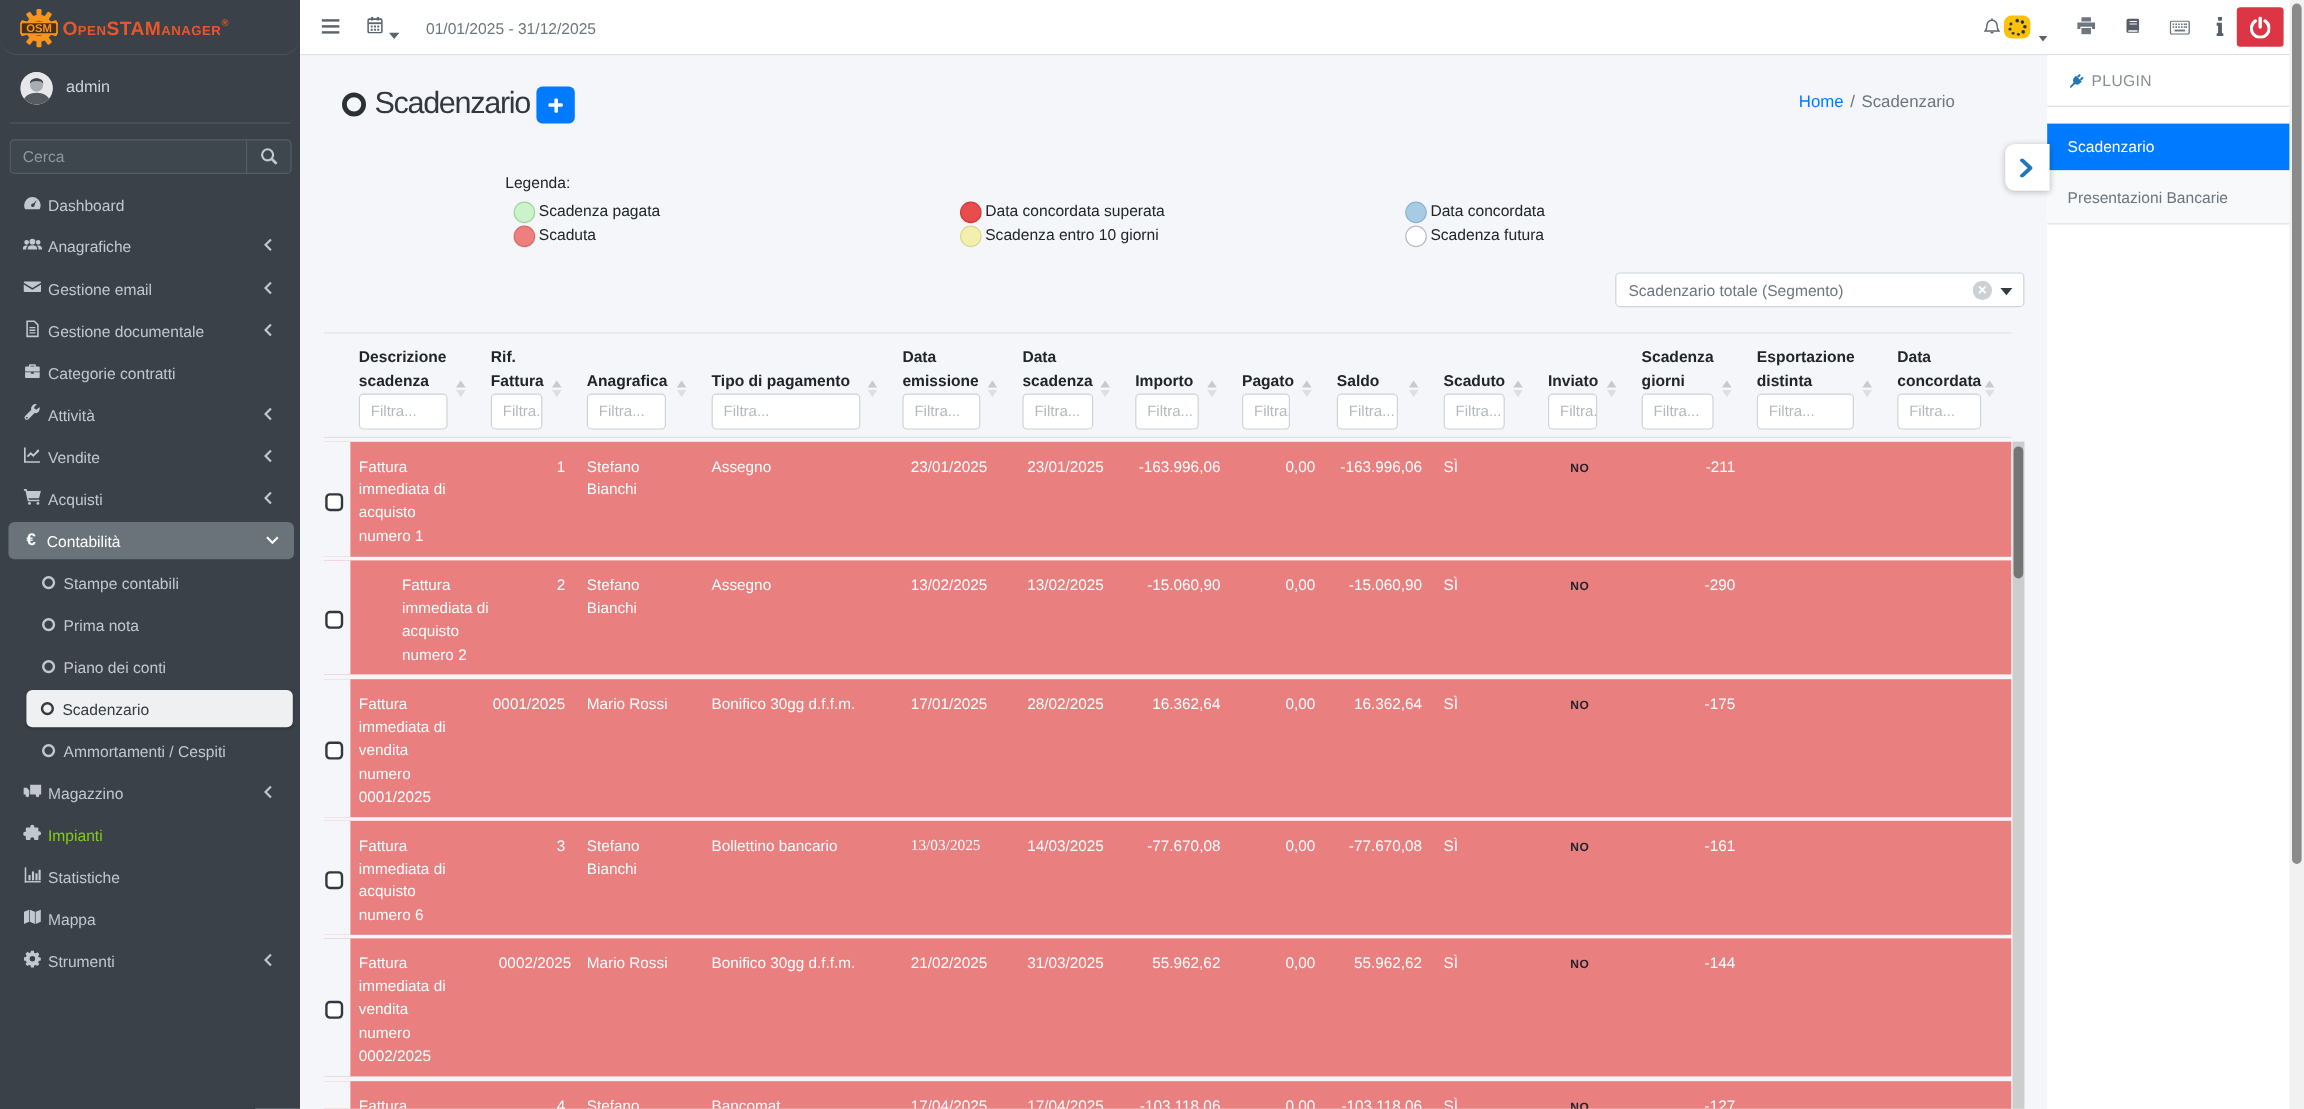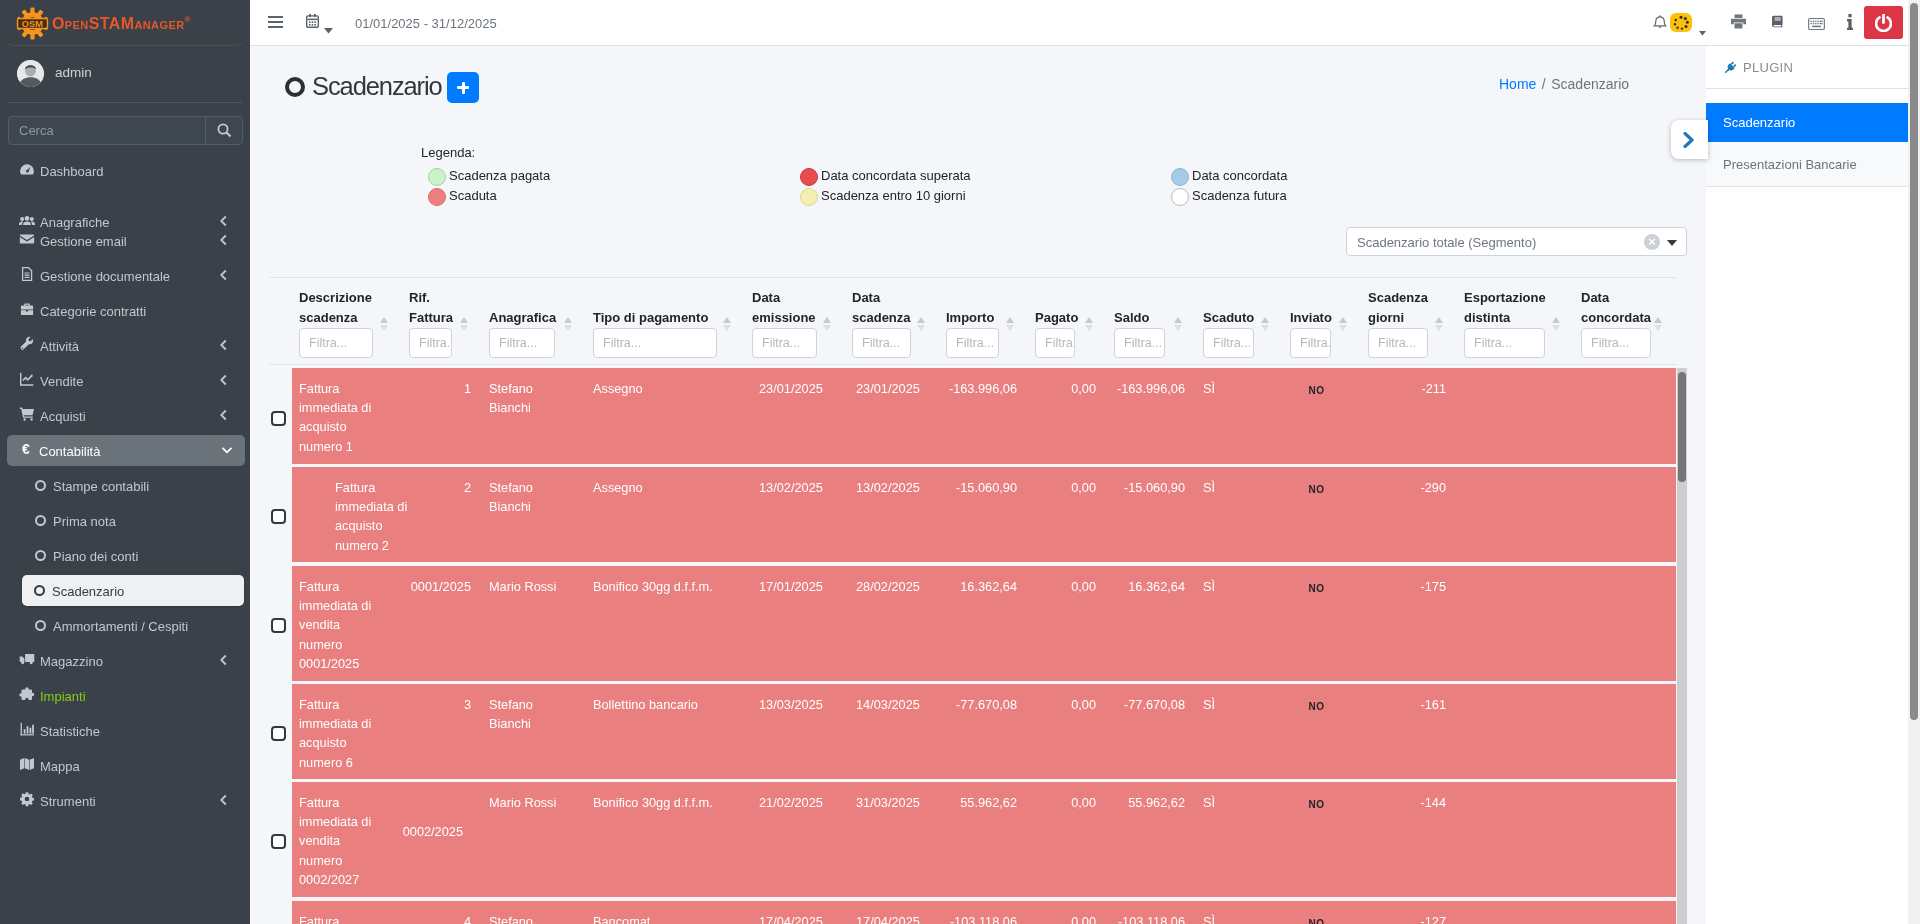--- a/index.html
+++ b/index.html
@@ -135,21 +135,21 @@
       </span>
     </div>
   <div id="menu">
       <div class="mi" style="top:156.5px;">
         <span class="ic"><svg viewBox="0 0 16 16" width="16" height="16">
             <path fill="#c2c7d0" d="M8 3.2A6.9 6.9 0 0 0 1.1 10c0 1.25.33 2.4.9 3.4h12a6.9 6.9 0 0 0 .9-3.4A6.9 6.9 0 0 0 8 3.2z"></path>
             <path fill="#3b4148" d="m11.6 5.6-3 3.1a1.45 1.45 0 1 0 1.2 1.2l1.8-4.3z"></path>
           </svg></span>
         <span class="tx" style="color:#c2c7d0">Dashboard</span>
       </div>
-<div class="mi" style="top:208px;">
+<div class="mi" style="top:191px;">
         <span class="ic"><svg viewBox="0 0 16 16" width="16" height="16">
             <path fill="#c2c7d0" d="M8 4a2.4 2.4 0 1 1 0 4.8A2.4 2.4 0 0 1 8 4zM3.2 4.9a2 2 0 1 1 0 4 2 2 0 0 1 0-4zm9.6 0a2 2 0 1 1 0 4 2 2 0 0 1 0-4zM8 9.4c2.1 0 3.9 1.1 3.9 2.5v1.1H4.1v-1.1c0-1.4 1.8-2.5 3.9-2.5zM2.9 9.6c.5 0 .9.1 1.3.2-.8.7-1.3 1.5-1.3 2.4v.8H0v-1.1c0-1.3 1.3-2.3 2.9-2.3zm10.2 0c1.6 0 2.9 1 2.9 2.3V13h-2.9v-.8c0-.9-.5-1.7-1.3-2.4.4-.1.8-.2 1.3-.2z"></path>
           </svg></span>
         <span class="tx" style="color:#c2c7d0">Anagrafiche</span>
         <span class="ch"><svg viewBox="0 0 12 12" width="12" height="12">
             <path fill="none" stroke="#c2c7d0" stroke-width="1.8" d="M7.8 1.5 3.3 6l4.5 4.5"></path>
           </svg></span>
       </div>
 <div class="mi" style="top:226.5px;">
         <span class="ic"><svg viewBox="0 0 16 16" width="16" height="16">
@@ -502,34 +502,34 @@
 <div class="cell no" style="left:1013px;width:78px;">NO</div>
 <div class="cell r" style="left:1091px;width:96px;">-175</div>
         </div>
 <div class="row" style="top:316px;height:95px;">
           <div class="cbcol"></div>
 <div class="cb" style="top:42.0px;"></div>
 <div class="cell" style="left:22px;width:110px;padding-right:23px;">Fattura immediata di acquisto numero 6</div>
 <div class="cell r" style="left:132px;width:80px;">3</div>
 <div class="cell" style="left:212px;width:104px;padding-right:25px;">Stefano Bianchi</div>
 <div class="cell" style="left:316px;width:159px;">Bollettino bancario</div>
-<div class="cell" style="left:475px;width:100px;padding-left:14px;">13/03/2025</div>
+<div class="cell" style="left:475px;width:100px;padding-left:14px;font-family:Liberation Serif, serif;">13/03/2025</div>
 <div class="cell" style="left:575px;width:94px;padding-left:11px;">14/03/2025</div>
 <div class="cell r" style="left:669px;width:89px;">-77.670,08</div>
 <div class="cell r" style="left:758px;width:79px;">0,00</div>
 <div class="cell r" style="left:837px;width:89px;">-77.670,08</div>
 <div class="cell" style="left:926px;width:87px;">SÌ</div>
 <div class="cell no" style="left:1013px;width:78px;">NO</div>
 <div class="cell r" style="left:1091px;width:96px;">-161</div>
         </div>
 <div class="row" style="top:414px;height:115px;">
           <div class="cbcol"></div>
 <div class="cb" style="top:52.0px;"></div>
-<div class="cell" style="left:22px;width:110px;padding-right:23px;">Fattura immediata di vendita numero 0002/2027</div>
-<div class="cell r" style="left:124px;width:80px;margin-top:29px;">0002/2025</div>
+<div class="cell" style="left:22px;width:110px;padding-right:23px;">Fattura immediata di vendita numero 0002/2025</div>
+<div class="cell r" style="left:137px;width:80px;">0002/2025</div>
 <div class="cell" style="left:212px;width:104px;padding-right:25px;">Mario Rossi</div>
 <div class="cell" style="left:316px;width:159px;">Bonifico 30gg d.f.f.m.</div>
 <div class="cell" style="left:475px;width:100px;padding-left:14px;">21/02/2025</div>
 <div class="cell" style="left:575px;width:94px;padding-left:11px;">31/03/2025</div>
 <div class="cell r" style="left:669px;width:89px;">55.962,62</div>
 <div class="cell r" style="left:758px;width:79px;">0,00</div>
 <div class="cell r" style="left:837px;width:89px;">55.962,62</div>
 <div class="cell" style="left:926px;width:87px;">SÌ</div>
 <div class="cell no" style="left:1013px;width:78px;">NO</div>
 <div class="cell r" style="left:1091px;width:96px;">-144</div>

